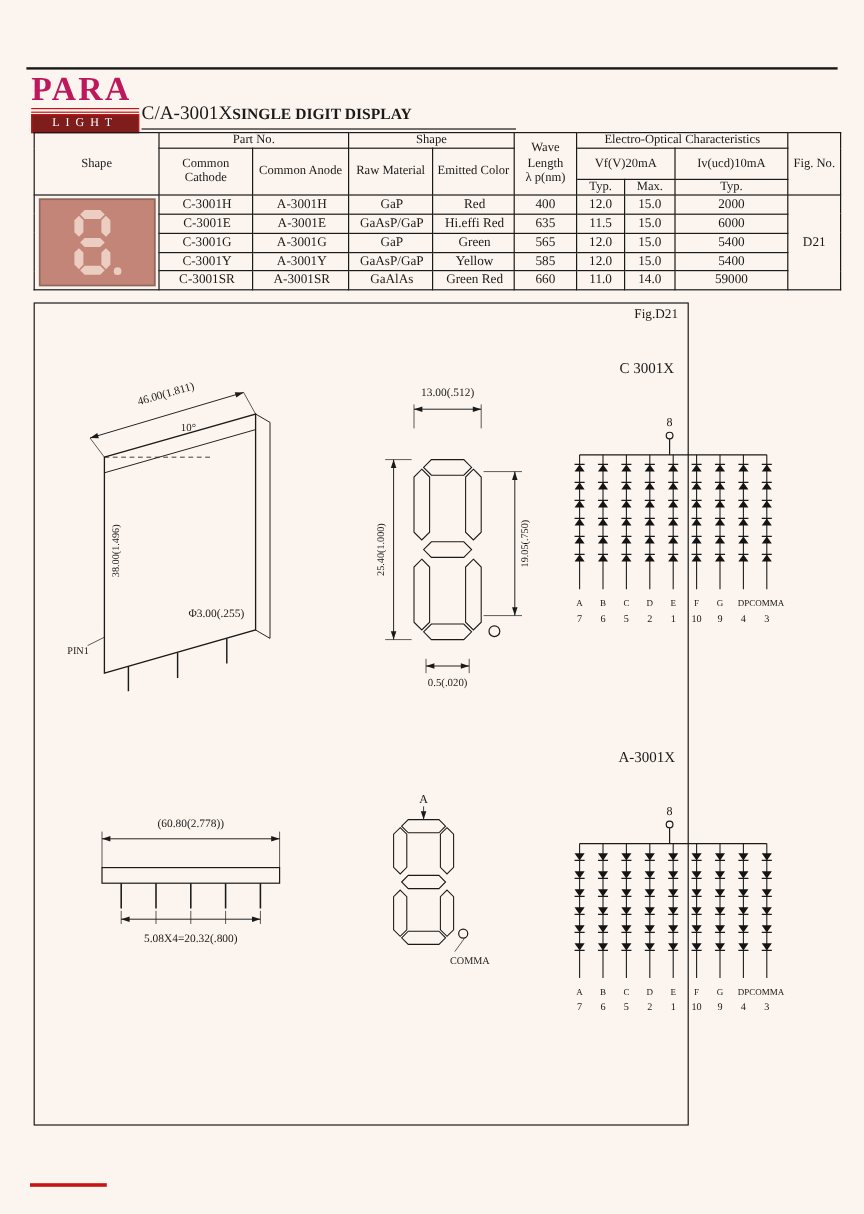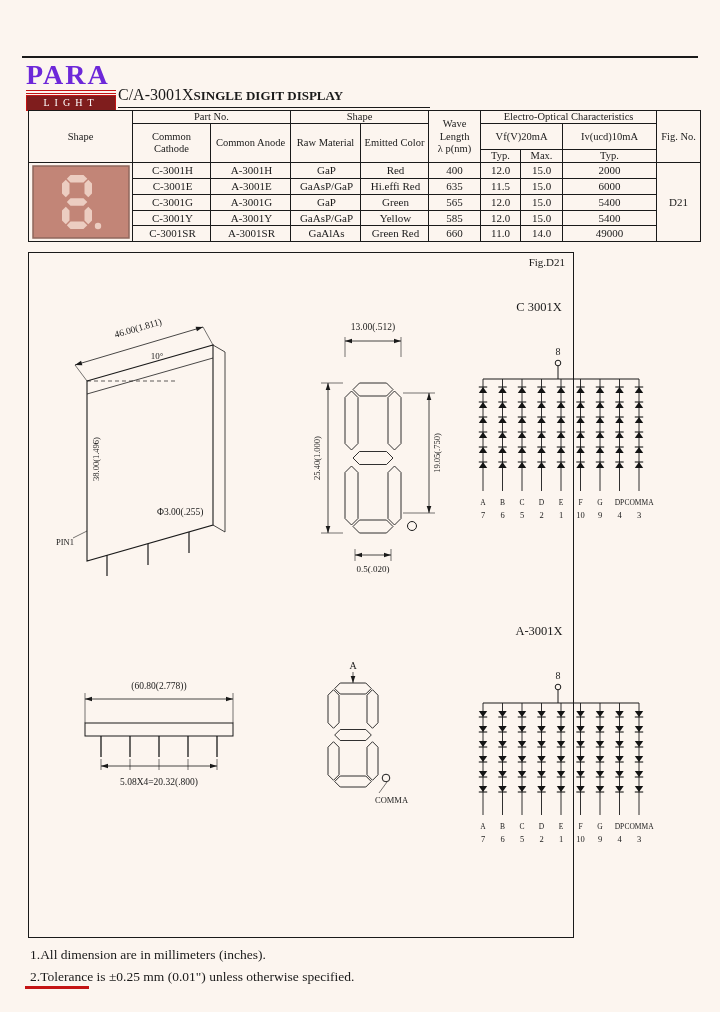--- a/index.html
+++ b/index.html
@@ -1,21 +1,21 @@
 <!DOCTYPE html>
 <html><head>
 <meta charset="utf-8">
 <style>
   *{box-sizing:border-box}
   html,body{margin:0;padding:0}
   body{width:720px;height:1012px;background:#fcf5ef;font-family:"Liberation Serif",serif;color:#1a1a1a}
   .page{position:relative;width:720px;height:1012px;overflow:hidden}
   .topline{position:absolute;left:22px;top:56px;width:676px;height:0;border-top:2px solid #1a1a1a}
   .logo{position:absolute;left:26px;top:61px;width:90px}
-  .logo .para{font-size:28px;font-weight:bold;color:#6d28d9;letter-spacing:2px;line-height:1;font-family:"Liberation Serif",serif}
+  .logo .para{font-size:28px;font-weight:bold;color:#be185d;letter-spacing:2px;line-height:1;font-family:"Liberation Serif",serif}
   .logo .rules{height:4px;border-top:1.5px solid #c41414;border-bottom:1px solid #c41414;margin:1px 0}
   .logo .light{background:#7f1d1d;color:#fff;font-size:10px;letter-spacing:5px;text-align:center;padding:1px 0 2px;border:1px solid #c41414}
   .titleblock{position:absolute;left:118px;top:86px;width:312px;border-bottom:1.5px solid #1a1a1a;padding-bottom:3px;white-space:nowrap}
   .titleblock .part{font-size:16px;font-weight:normal}
   .titleblock .ttl{font-size:13px;font-weight:bold;}
   table.spec{position:absolute;left:28px;top:110px;width:672px;border-collapse:collapse;table-layout:fixed}
   .spec th,.spec td{border:1px solid #1a1a1a;font-weight:normal;text-align:center;vertical-align:middle;padding:0 2px;font-size:11px;line-height:1.15;overflow:hidden}
   .spec thead th{font-size:10.5px}
   .spec tr.r1 th{height:13px}
   .spec tr.r2 th{height:26px}
@@ -143,21 +143,21 @@
         <td>5400</td>
       </tr>
       <tr>
         <td class="left">C-3001SR</td>
         <td class="left">A-3001SR</td>
         <td class="left">GaAlAs</td>
         <td class="left">Green Red</td>
         <td>660</td>
         <td>11.0</td>
         <td>14.0</td>
-        <td>49000</td>
+        <td>59000</td>
       </tr>
     </tbody>
   </table>
 
   <div class="figbox">
     <div class="figlabel">Fig.D21</div>
     <svg id="drawA" class="abs" style="left:16px;top:40px" width="235" height="305">
         <line x1="30" y1="72" x2="158" y2="34" stroke="#1a1a1a" stroke-width="0.8"></line>
         <polygon points="0,0 -7,2.3 -7,-2.3" fill="#1a1a1a" transform="translate(158 34) rotate(-16.534837857345153)"></polygon>
         <polygon points="0,0 -7,2.3 -7,-2.3" fill="#1a1a1a" transform="translate(30 72) rotate(163.46516214265483)"></polygon>
@@ -744,19 +744,15 @@
           </g>
           <g>
             <polygon points="167.8,167 176.2,167 172,173" fill="#141414"></polygon>
             <line x1="167.8" y1="173" x2="176.2" y2="173" stroke="#1a1a1a" stroke-width="1.1"></line>
           </g>
           <text x="172" y="210" font-size="7.5" text-anchor="middle" fill="#1a1a1a" font-family="&quot;Liberation Serif&quot;, serif">COMMA</text>
           <text x="172" y="223" font-size="8.5" text-anchor="middle" fill="#1a1a1a" font-family="&quot;Liberation Serif&quot;, serif">3</text>
         </svg></div>
   </div>
 
-  <div class="notes">
-    <div>1.All dimension are in millimeters (inches).</div>
-    <div>2.Tolerance is ±0.25 mm (0.01") unless otherwise specified.</div>
-  </div>
 
   <div class="redmark"></div>
 </div>
 
 </body></html>

